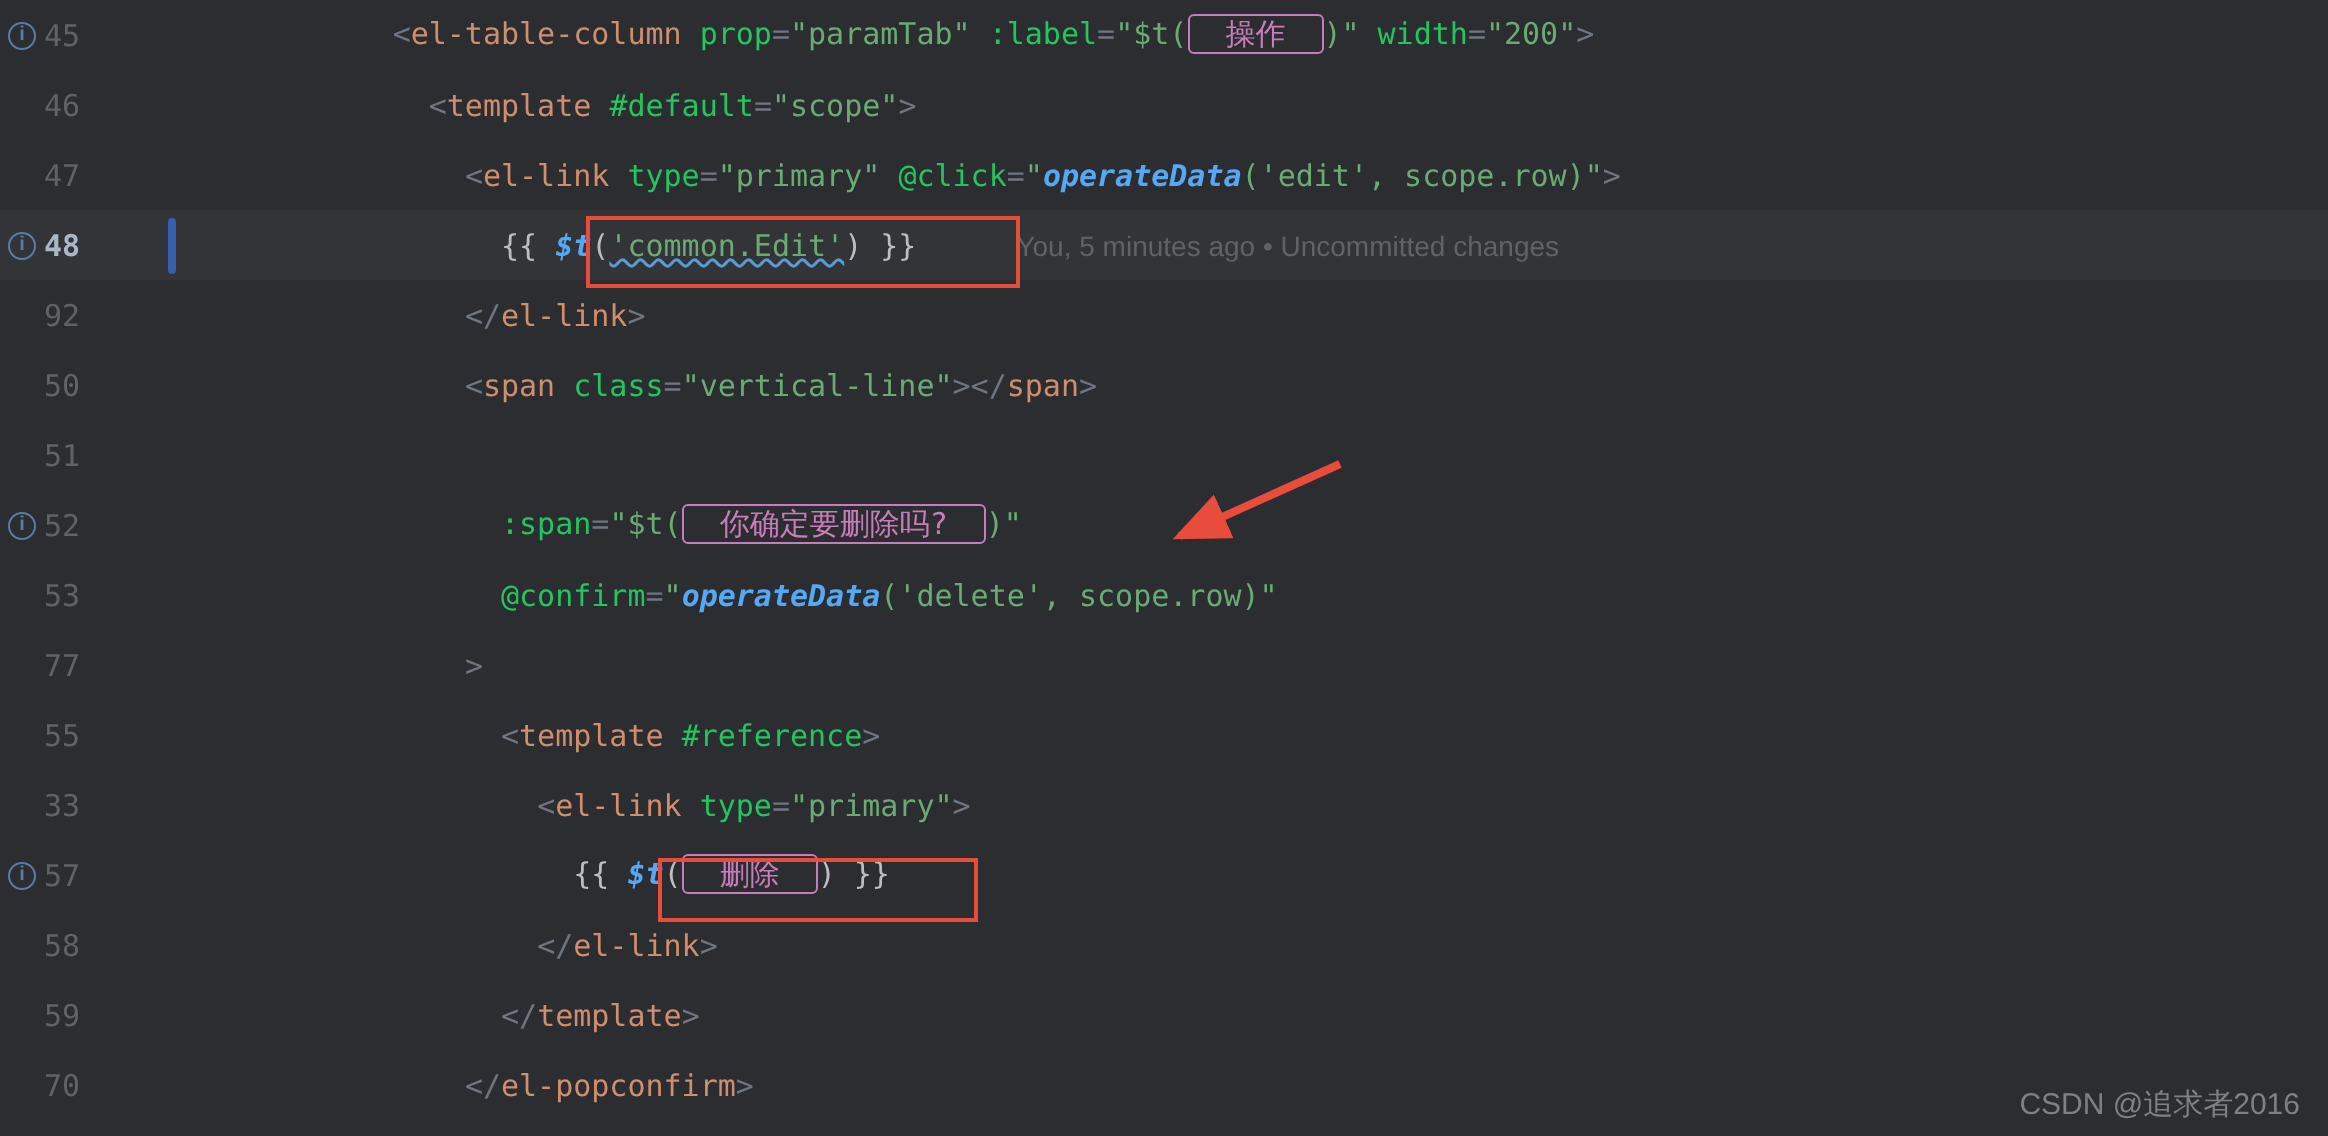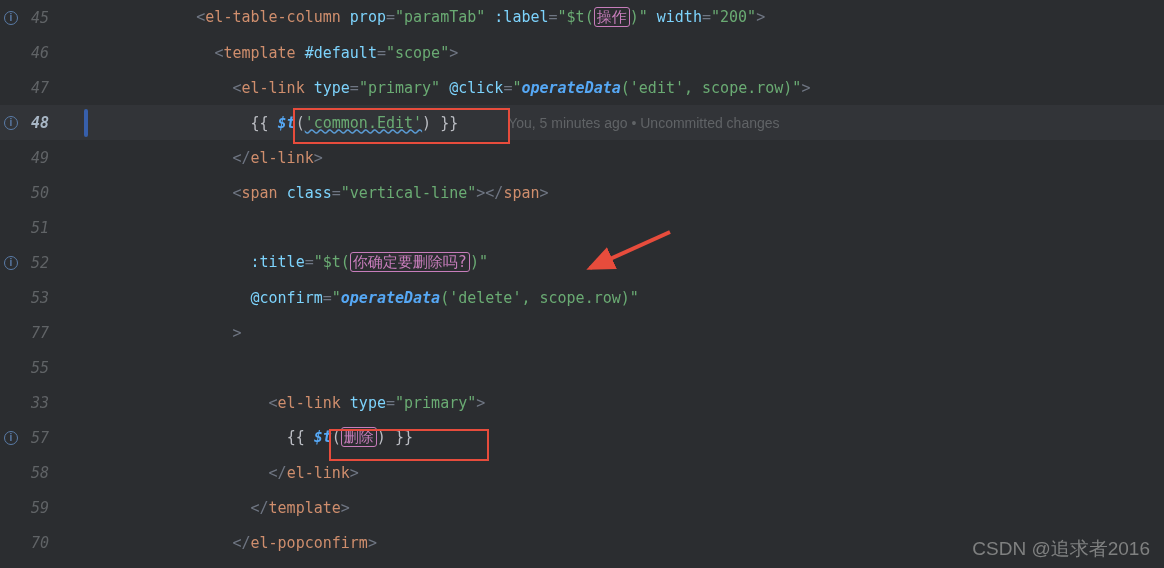--- a/index.html
+++ b/index.html
@@ -43,25 +43,24 @@
     color: #5a7ca8;
     font-size: 10px;
     display: flex;
     align-items: center;
     justify-content: center;
     font-family: sans-serif;
     font-weight: bold;
   }
   .lineno {
     width: 54px;
-    text-align: center;
+    text-align: left;
     color: #606366;
     padding-right: 18px;
     user-select: none;
-    font-style: italic;
   }
   .lineno.current {
     color: #a9b7c6;
     font-weight: bold;
   }
   .marker-col {
     width: 20px;
     display: flex;
     justify-content: center;
     align-items: center;
@@ -72,26 +71,26 @@
     background: #375fab;
     border-radius: 2px;
   }
   .line-content {
     padding-left: 10px;
     flex: 1;
     position: relative;
   }
   .p { color: #6f7683; }        
   .tag { color: #cf8e6d; }      
-  .attr { color: #7dd3fc; }     
+  .attr { color: #22c55e; }     
   .val { color: #6aab73; }      
   .fn { color: #56a8f5; font-style: italic; font-weight: bold; } 
   .str2 { color: #6aab73; }
   .mustache { color: #bcbec4; }
-  .i18n { color: #c77dbb; border: 1px solid #c77dbb; border-radius: 3px; padding: 0 2px; }
+  .i18n { color: #c77dbb; border: 1px solid #c77dbb; border-radius: 3px; padding: 0 18px; }
   .underline-wavy {
     text-decoration: underline;
     text-decoration-style: wavy;
     text-decoration-color: #5a9bd4;
   }
   .blame {
     color: #606366;
     font-family: sans-serif;
     font-size: 14px;
     padding-left: 50px;
@@ -106,39 +105,39 @@
     position: absolute;
     z-index: 6;
     pointer-events: none;
   }
   .watermark {
     position: absolute;
     bottom: 6px;
     right: 14px;
     color: #7f8080;
     font-family: sans-serif;
-    font-size: 19px;
+    font-size: 15px;
     z-index: 10;
   }
 </style>
 </head>
 <body>
 
 <div class="editor" id="editor">
     <div class="line"><div class="gutter-icon"><div class="info-icon">i</div></div><div class="lineno">45</div><div class="marker-col"></div><div class="line-content"><span>          </span><span class="p">&lt;</span><span class="tag">el-table-column</span><span> </span><span class="attr">prop</span><span class="p">=</span><span class="val">"paramTab"</span><span> </span><span class="attr">:label</span><span class="p">=</span><span class="val">"$t(</span><span class="i18n">操作</span><span class="val">)"</span><span> </span><span class="attr">width</span><span class="p">=</span><span class="val">"200"</span><span class="p">&gt;</span></div></div>
     <div class="line"><div class="gutter-icon"></div><div class="lineno">46</div><div class="marker-col"></div><div class="line-content"><span>            </span><span class="p">&lt;</span><span class="tag">template</span><span> </span><span class="attr">#default</span><span class="p">=</span><span class="val">"scope"</span><span class="p">&gt;</span></div></div>
     <div class="line"><div class="gutter-icon"></div><div class="lineno">47</div><div class="marker-col"></div><div class="line-content"><span>              </span><span class="p">&lt;</span><span class="tag">el-link</span><span> </span><span class="attr">type</span><span class="p">=</span><span class="val">"primary"</span><span> </span><span class="attr">@click</span><span class="p">=</span><span class="val">"</span><span class="fn">operateData</span><span class="val">('edit', scope.row)"</span><span class="p">&gt;</span></div></div>
     <div class="line current"><div class="gutter-icon"><div class="info-icon">i</div></div><div class="lineno current">48</div><div class="marker-col"><div class="blue-bar"></div></div><div class="line-content"><span>                </span><span class="mustache">{{ </span><span class="fn">$t</span><span>(</span><span class="str2 underline-wavy">'common.Edit'</span><span>) </span><span class="mustache">}}</span><span class="blame">You, 5 minutes ago • Uncommitted changes</span></div></div>
-    <div class="line"><div class="gutter-icon"></div><div class="lineno">49</div><div class="marker-col"></div><div class="line-content"><span>              </span><span class="p">&lt;/</span><span class="tag">el-link</span><span class="p">&gt;</span></div></div>
+    <div class="line"><div class="gutter-icon"></div><div class="lineno">92</div><div class="marker-col"></div><div class="line-content"><span>              </span><span class="p">&lt;/</span><span class="tag">el-link</span><span class="p">&gt;</span></div></div>
     <div class="line"><div class="gutter-icon"></div><div class="lineno">50</div><div class="marker-col"></div><div class="line-content"><span>              </span><span class="p">&lt;</span><span class="tag">span</span><span> </span><span class="attr">class</span><span class="p">=</span><span class="val">"vertical-line"</span><span class="p">&gt;&lt;/</span><span class="tag">span</span><span class="p">&gt;</span></div></div>
     <div class="line"><div class="gutter-icon"></div><div class="lineno">51</div><div class="marker-col"></div></div>
-    <div class="line"><div class="gutter-icon"><div class="info-icon">i</div></div><div class="lineno">52</div><div class="marker-col"></div><div class="line-content"><span>                </span><span class="attr">:title</span><span class="p">=</span><span class="val">"$t(</span><span class="i18n">你确定要删除吗?</span><span class="val">)"</span></div></div>
+    <div class="line"><div class="gutter-icon"><div class="info-icon">i</div></div><div class="lineno">52</div><div class="marker-col"></div><div class="line-content"><span>                </span><span class="attr">:span</span><span class="p">=</span><span class="val">"$t(</span><span class="i18n">你确定要删除吗?</span><span class="val">)"</span></div></div>
     <div class="line"><div class="gutter-icon"></div><div class="lineno">53</div><div class="marker-col"></div><div class="line-content"><span>                </span><span class="attr">@confirm</span><span class="p">=</span><span class="val">"</span><span class="fn">operateData</span><span class="val">('delete', scope.row)"</span></div></div>
     <div class="line"><div class="gutter-icon"></div><div class="lineno">77</div><div class="marker-col"></div><div class="line-content"><span>              </span><span class="p">&gt;</span></div></div>
-    <div class="line"><div class="gutter-icon"></div><div class="lineno">55</div><div class="marker-col"></div></div>
+    <div class="line"><div class="gutter-icon"></div><div class="lineno">55</div><div class="marker-col"></div><div class="line-content"><span>                </span><span class="p">&lt;</span><span class="tag">template</span><span> </span><span class="attr">#reference</span><span class="p">&gt;</span></div></div>
     <div class="line"><div class="gutter-icon"></div><div class="lineno">33</div><div class="marker-col"></div><div class="line-content"><span>                  </span><span class="p">&lt;</span><span class="tag">el-link</span><span> </span><span class="attr">type</span><span class="p">=</span><span class="val">"primary"</span><span class="p">&gt;</span></div></div>
     <div class="line"><div class="gutter-icon"><div class="info-icon">i</div></div><div class="lineno">57</div><div class="marker-col"></div><div class="line-content"><span>                    </span><span class="mustache">{{ </span><span class="fn">$t</span><span>(</span><span class="i18n">删除</span><span>) </span><span class="mustache">}}</span></div></div>
     <div class="line"><div class="gutter-icon"></div><div class="lineno">58</div><div class="marker-col"></div><div class="line-content"><span>                  </span><span class="p">&lt;/</span><span class="tag">el-link</span><span class="p">&gt;</span></div></div>
     <div class="line"><div class="gutter-icon"></div><div class="lineno">59</div><div class="marker-col"></div><div class="line-content"><span>                </span><span class="p">&lt;/</span><span class="tag">template</span><span class="p">&gt;</span></div></div>
     <div class="line"><div class="gutter-icon"></div><div class="lineno">70</div><div class="marker-col"></div><div class="line-content"><span>              </span><span class="p">&lt;/</span><span class="tag">el-popconfirm</span><span class="p">&gt;</span></div></div>
   </div>
 
 <div class="watermark">CSDN @追求者2016</div>
 
 <div class="red-box" style="top: 108px; left: 293px; width: 217px; height: 36px;"></div>

